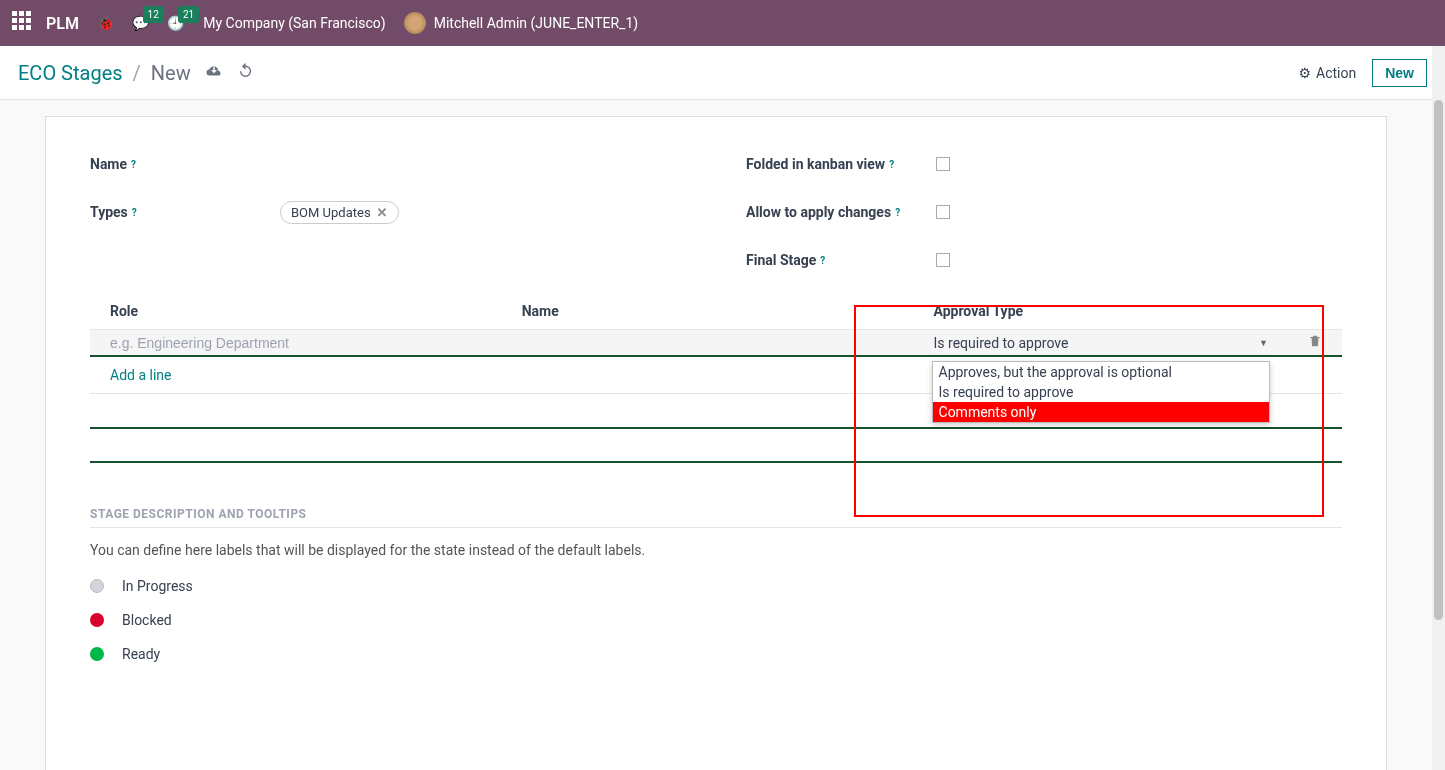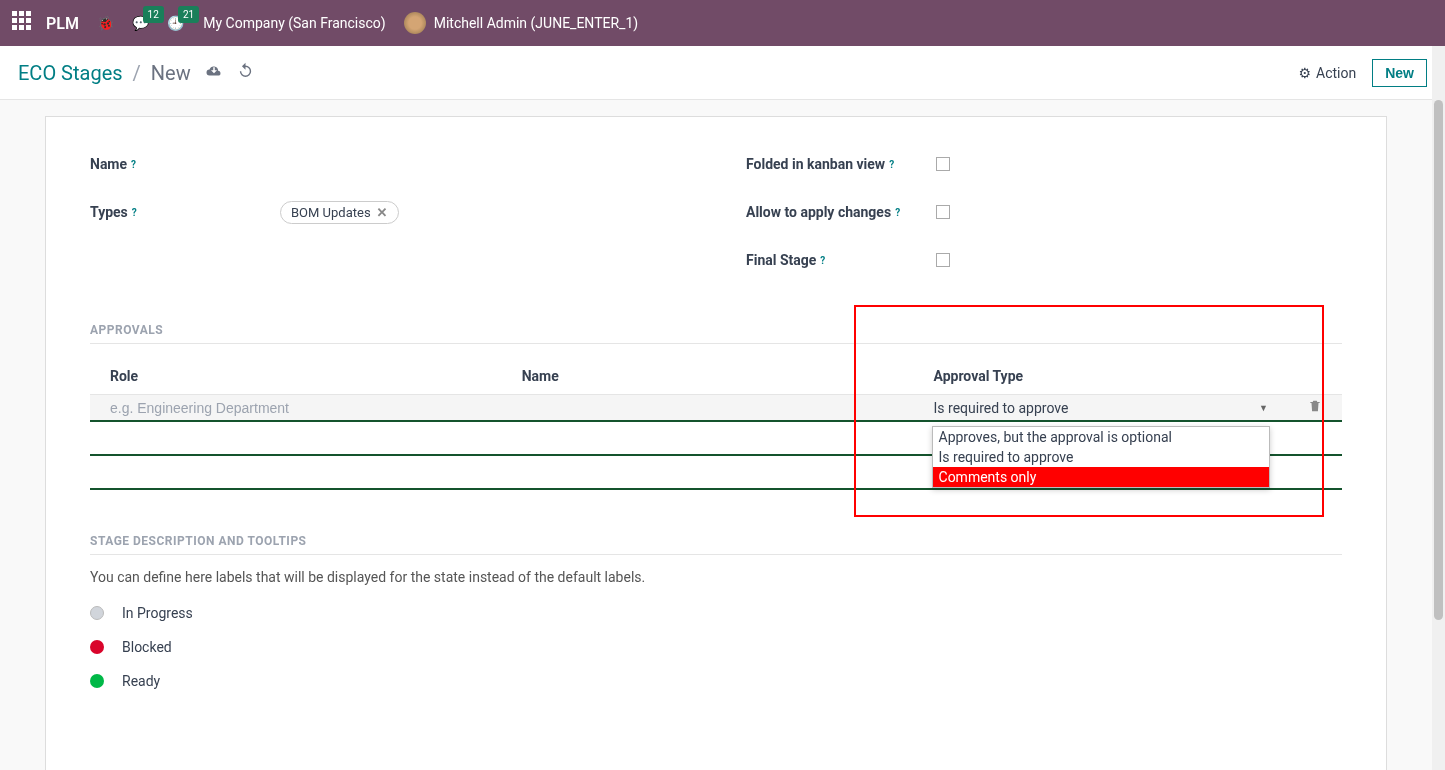--- a/index.html
+++ b/index.html
@@ -181,21 +181,20 @@
         <div class="field-line">
           <div class="field-label field-label-wide">
             <span>Final Stage</span>
               <sup class="help">?</sup>
           </div>
           <div class="checkbox"></div>
         </div>
       </div>
     </div>
 
-    <div class="section-title">APPROVALS</div>
 
     <table class="approvals-table">
       <thead>
         <tr>
           <th style="width:33%;">Role</th>
           <th style="width:33%;">Name</th>
           <th style="width:30%;">Approval Type</th>
           <th style="width:4%;"></th>
         </tr>
       </thead>
@@ -216,20 +215,25 @@
               </div>
             </div>
           </td>
           <td class="trash">
             <svg width="14" height="14" viewBox="0 0 24 24" fill="currentColor">
                 <path d="M6 7h12l-1 14H7L6 7zm3-4h6l1 2h4v2H4V5h4l1-2z"></path>
               </svg>
           </td>
         </tr>
         <tr>
+          <td colspan="4" style="padding:0;border-bottom:1px solid #e5e5e5;">
+            <div class="add-line">Add a line</div>
+          </td>
+        </tr>
+        <tr>
             <td colspan="4" style="height:34px;"></td>
           </tr>
         <tr>
             <td colspan="4" style="height:34px;border-top:1px solid #eee;"></td>
           </tr>
       </tbody>
     </table>
 
     <div class="highlight-rect" style="top:188px; left:808px; width:470px; height:212px;"></div>
 

